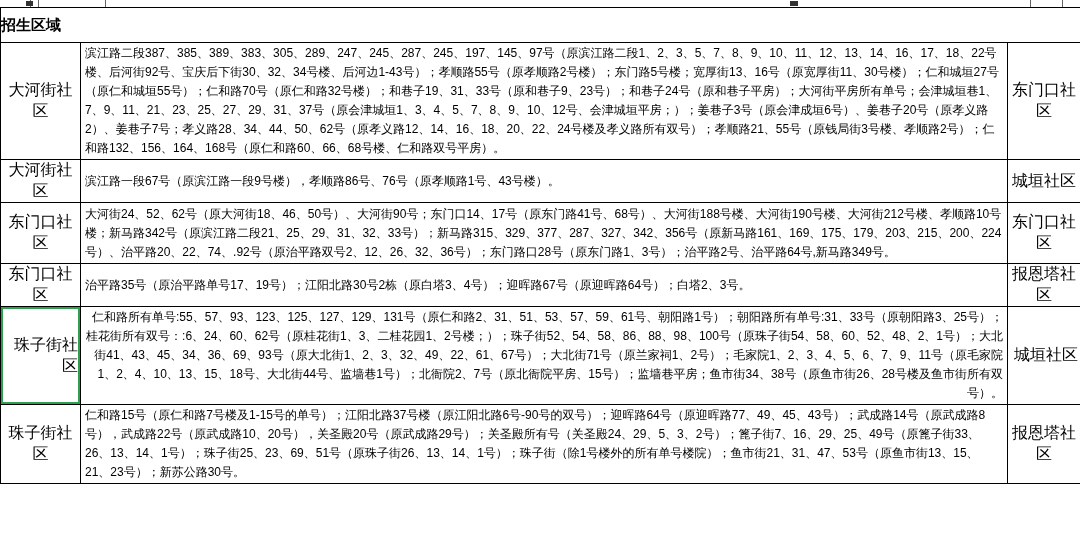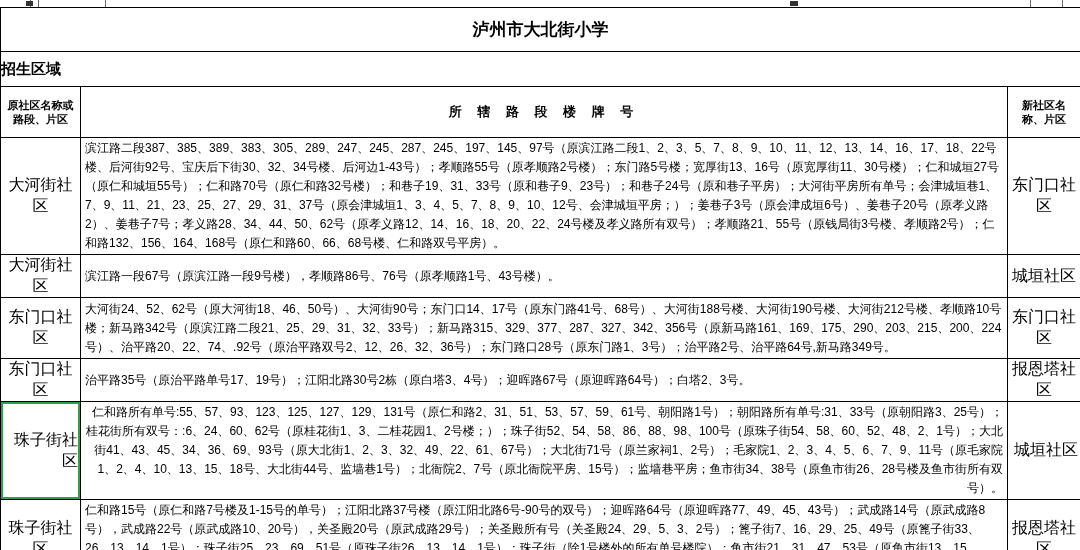--- a/index.html
+++ b/index.html
@@ -60,49 +60,41 @@
   </div>
 
   <table>
     <colgroup>
         <col class="c1">
         <col class="c2">
         <col class="c3">
       </colgroup>
 
     <tbody>
-        <tr>
-      <td class="title-cell" colspan="3">泸州市大北街小学</td>
-    </tr>
 
     <tr>
       <td class="subtitle-cell" colspan="3">招生区域</td>
     </tr>
 
-    <tr class="hdr-row">
-      <td class="hdr hdr1">原社区名称或路段、片区</td>
-      <td class="hdr hdr2">所 辖 路 段 楼 牌 号</td>
-      <td class="hdr hdr3">新社区名称、片区</td>
-    </tr>
 
     <tr class="r1">
       <td class="comm">大河街社区</td>
       <td class="roads">滨江路二段387、385、389、383、305、289、247、245、287、245、197、145、97号（原滨江路二段1、2、3、5、7、8、9、10、11、12、13、14、16、17、18、22号楼、后河街92号、宝庆后下街30、32、34号楼、后河边1-43号）；孝顺路55号（原孝顺路2号楼）；东门路5号楼；宽厚街13、16号（原宽厚街11、30号楼）；仁和城垣27号（原仁和城垣55号）；仁和路70号（原仁和路32号楼）；和巷子19、31、33号（原和巷子9、23号）；和巷子24号（原和巷子平房）；大河街平房所有单号；会津城垣巷1、7、9、11、21、23、25、27、29、31、37号（原会津城垣1、3、4、5、7、8、9、10、12号、会津城垣平房；）；姜巷子3号（原会津成垣6号）、姜巷子20号（原孝义路2）、姜巷子7号；孝义路28、34、44、50、62号（原孝义路12、14、16、18、20、22、24号楼及孝义路所有双号）；孝顺路21、55号（原钱局街3号楼、孝顺路2号）；仁和路132、156、164、168号（原仁和路60、66、68号楼、仁和路双号平房）。</td>
       <td class="comm">东门口社区</td>
     </tr>
 
     <tr class="r2">
       <td class="comm">大河街社区</td>
       <td class="roads">滨江路一段67号（原滨江路一段9号楼），孝顺路86号、76号（原孝顺路1号、43号楼）。</td>
       <td class="comm">城垣社区</td>
     </tr>
 
     <tr class="r3">
       <td class="comm">东门口社区</td>
-      <td class="roads">大河街24、52、62号（原大河街18、46、50号）、大河街90号；东门口14、17号（原东门路41号、68号）、大河街188号楼、大河街190号楼、大河街212号楼、孝顺路10号楼；新马路342号（原滨江路二段21、25、29、31、32、33号）；新马路315、329、377、287、327、342、356号（原新马路161、169、175、290、203、215、200、224号）、治平路20、22、74、.92号（原治平路双号2、12、26、32、36号）；东门路口28号（原东门路1、3号）；治平路2号、治平路64号,新马路349号。</td>
+      <td class="roads">大河街24、52、62号（原大河街18、46、50号）、大河街90号；东门口14、17号（原东门路41号、68号）、大河街188号楼、大河街190号楼、大河街212号楼、孝顺路10号楼；新马路342号（原滨江路二段21、25、29、31、32、33号）；新马路315、329、377、287、327、342、356号（原新马路161、169、175、179、203、215、200、224号）、治平路20、22、74、.92号（原治平路双号2、12、26、32、36号）；东门路口28号（原东门路1、3号）；治平路2号、治平路64号,新马路349号。</td>
       <td class="comm">东门口社区</td>
     </tr>
 
     <tr class="r4">
       <td class="comm">东门口社区</td>
       <td class="roads">治平路35号（原治平路单号17、19号）；江阳北路30号2栋（原白塔3、4号）；迎晖路67号（原迎晖路64号）；白塔2、3号。</td>
       <td class="comm">报恩塔社区</td>
     </tr>
 
     <tr class="r5">

